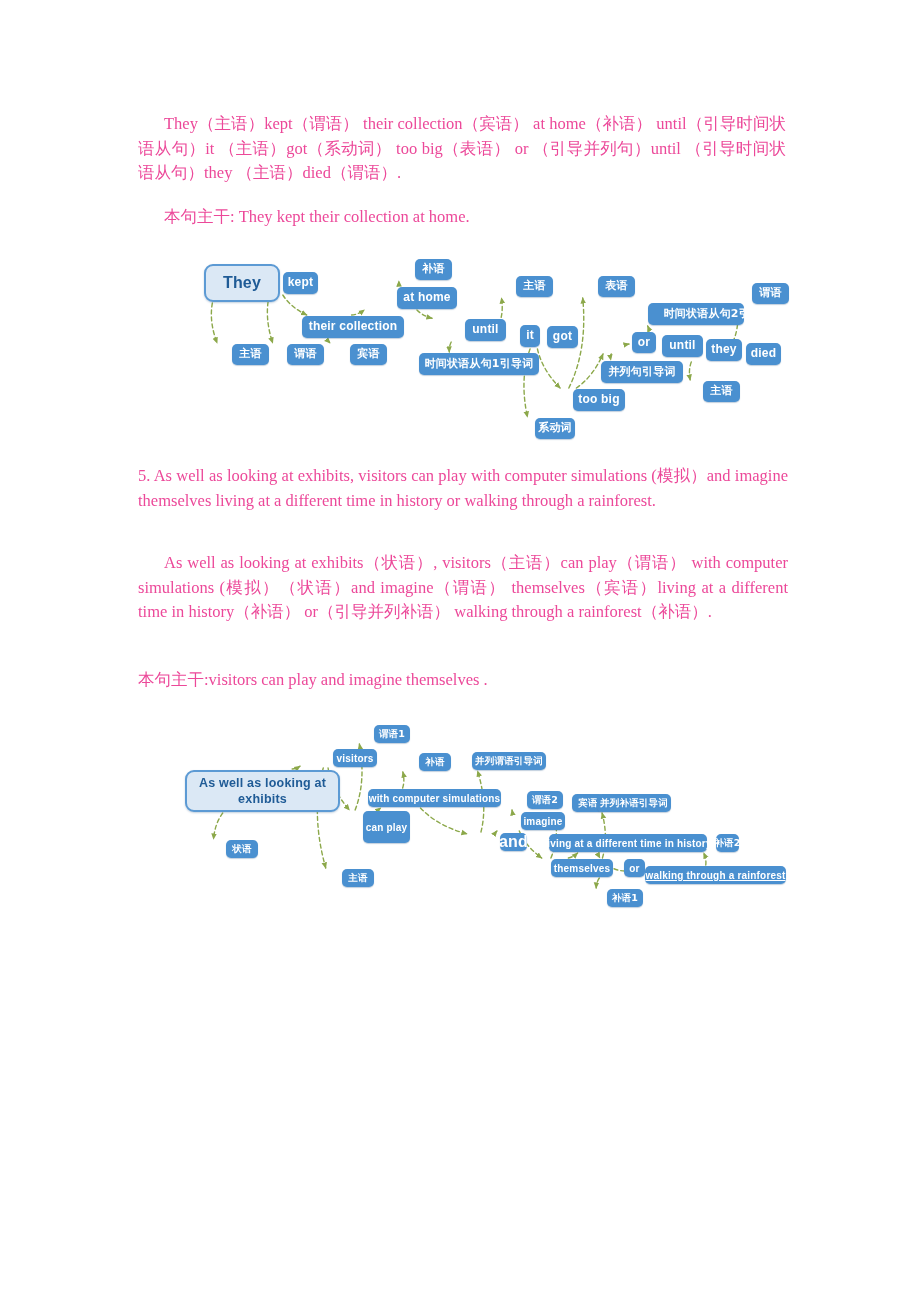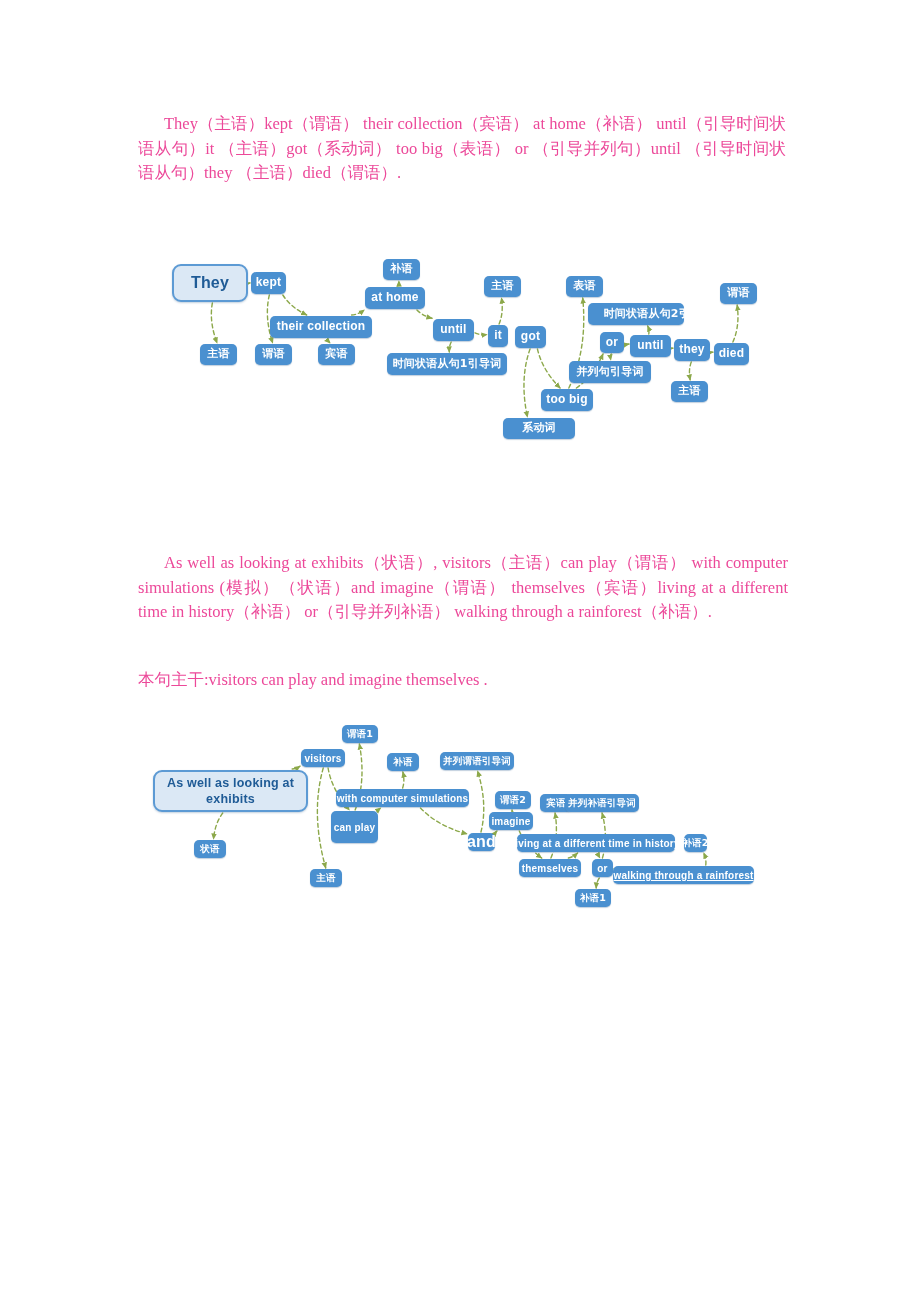--- a/index.html
+++ b/index.html
@@ -51,20 +51,21 @@
     font-family: "Liberation Sans", "DejaVu Sans", sans-serif;
     font-weight: bold;
     display: flex;
     align-items: center;
     justify-content: center;
     text-align: center;
     white-space: nowrap;
     letter-spacing: 0.2px;
     box-shadow: 0 1px 1px rgba(80,120,160,0.35);
     line-height: 1.1;
+    margin-left: 32px;
   }
   .node.cn {
     font-family: "DejaVu Sans", "Liberation Sans", sans-serif;
     font-weight: bold;
   }
   .node.root {
     background: #dbe8f5;
     color: #1f5b96;
     border: 2px solid #5c9ad4;
     border-radius: 9px;
@@ -73,20 +74,21 @@
     line-height: 1.28;
   }
 </style>
 </head>
 <body>
 
 <div class="page">
 
   <div class="para indent" style="left:138px; top:112px; width:648px;">They（主语）kept（谓语）  their collection（宾语）  at home（补语）  until（引导时间状语从句）it （主语）got（系动词）  too big（表语）  or （引导并列句）until  （引导时间状语从句）they （主语）died（谓语）.</div>
 
+  <div class="para indent" style="left:138px; top:205px; width:648px;">本句主干: They kept their collection at home.</div>
 
   <div class="mindmap" id="diagram-1" style="left:0px; top:0px; width:920px; height:460px;">
     <svg class="mm-svg" id="svg-1" width="920" height="460">
         <defs>
           <marker id="svg-1-arrow" viewBox="0 0 10 10" refX="8" refY="5" markerWidth="5" markerHeight="5" orient="auto-start-reverse">
             <path d="M 0 1 L 9 5 L 0 9 z" fill="#8ca84a"></path>
           </marker>
         </defs>
         <path d="M 212.37762237762237 303 Q 208.9174825174825 321.6657342657343 217.13286713286712 343" fill="none" stroke="#8ca84a" stroke-width="1.4" stroke-dasharray="4 3" stroke-linecap="round" marker-end="url(#svg-1-arrow)"></path>
         <path d="M 249 283 Q 249.45 283.14 250 283" fill="none" stroke="#8ca84a" stroke-width="1.4" stroke-dasharray="4 3" stroke-linecap="round" marker-end="url(#svg-1-arrow)"></path>
@@ -143,55 +145,56 @@
       </div>
       <div class="node cn" style="left: 484px; top: 276px; width: 37px; height: 21px; font-size: 11px;">
         <span>主语</span>
       </div>
       <div class="node" style="left: 488px; top: 325px; width: 20px; height: 22px; font-size: 12px;">
         <span>it</span>
       </div>
       <div class="node" style="left: 515px; top: 326px; width: 31px; height: 22px; font-size: 12px;">
         <span>got</span>
       </div>
-      <div class="node cn" style="left: 503px; top: 418px; width: 72px; height: 21px; font-size: 11px;">
+      <div class="node cn" style="left: 503px; top: 418px; width: 40px; height: 21px; font-size: 11px;">
         <span>系动词</span>
       </div>
       <div class="node" style="left: 541px; top: 389px; width: 52px; height: 22px; font-size: 12px;">
         <span>too big</span>
       </div>
       <div class="node cn" style="left: 566px; top: 276px; width: 37px; height: 21px; font-size: 11px;">
         <span>表语</span>
       </div>
       <div class="node cn" style="left: 569px; top: 361px; width: 82px; height: 22px; font-size: 11px;">
         <span>并列句引导词</span>
       </div>
       <div class="node" style="left: 600px; top: 332px; width: 24px; height: 21px; font-size: 12px;">
         <span>or</span>
       </div>
-      <div class="node cn" style="left: 588px; top: 303px; width: 96px; height: 22px; font-size: 11px; padding-left: 44px;">
+      <div class="node cn" style="left: 616px; top: 303px; width: 96px; height: 22px; font-size: 11px; padding-left: 44px;">
         <span>时间状语从句2引导词</span>
       </div>
       <div class="node" style="left: 630px; top: 335px; width: 41px; height: 22px; font-size: 12px;">
         <span>until</span>
       </div>
       <div class="node" style="left: 674px; top: 339px; width: 36px; height: 22px; font-size: 12px;">
         <span>they</span>
       </div>
       <div class="node cn" style="left: 671px; top: 381px; width: 37px; height: 21px; font-size: 11px;">
         <span>主语</span>
       </div>
       <div class="node" style="left: 714px; top: 343px; width: 35px; height: 22px; font-size: 12px;">
         <span>died</span>
       </div>
       <div class="node cn" style="left: 720px; top: 283px; width: 37px; height: 21px; font-size: 11px;">
         <span>谓语</span>
       </div>
     </div>
 
+  <div class="para noindent" style="left:138px; top:464px; width:650px;">5. As well as looking at exhibits, visitors can play with computer simulations (模拟）and imagine themselves living at a different time in history or walking through a rainforest.</div>
 
   <div class="para noindent" style="left:138px; top:668px; width:650px;">本句主干:visitors can play and imagine themselves .</div>
 
   <div class="para indent" style="left:138px; top:551px; width:650px;">As well as looking at exhibits（状语）, visitors（主语）can play（谓语）  with computer simulations (模拟）（状语）and imagine（谓语）  themselves（宾语）living at a different time in history（补语）  or（引导并列补语）  walking through a rainforest（补语）.</div>
 
   <div class="mindmap" id="diagram-2" style="left:0px; top:0px; width:920px; height:930px;">
     <svg class="mm-svg" id="svg-2" width="920" height="930">
         <defs>
           <marker id="svg-2-arrow" viewBox="0 0 10 10" refX="8" refY="5" markerWidth="5" markerHeight="5" orient="auto-start-reverse">
             <path d="M 0 1 L 9 5 L 0 9 z" fill="#8ca84a"></path>

